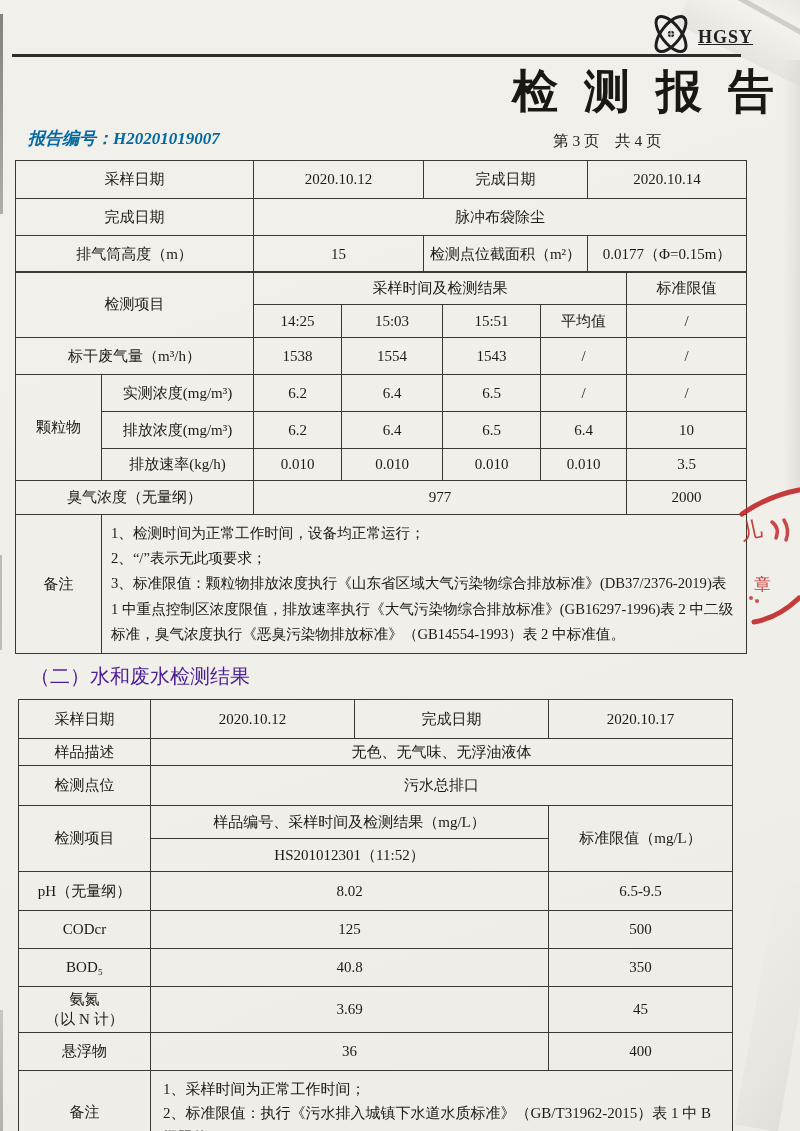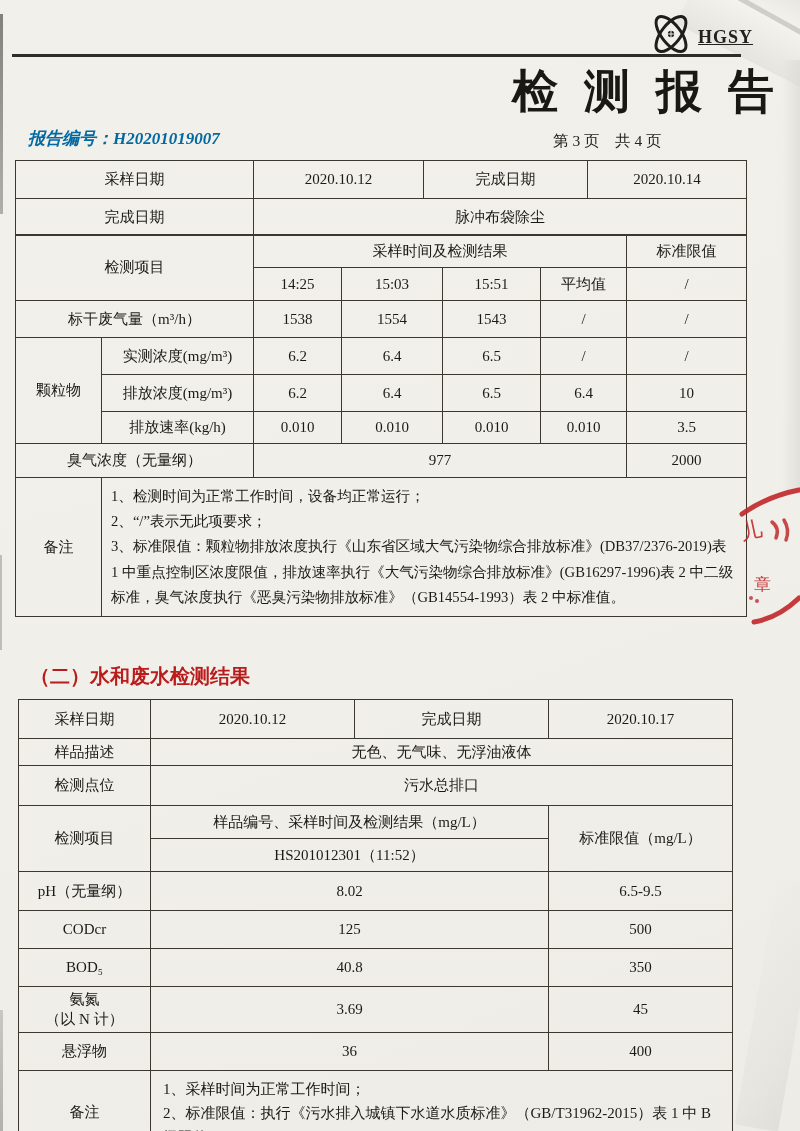--- a/index.html
+++ b/index.html
@@ -27,21 +27,21 @@
   table { border-collapse:collapse; table-layout:fixed; background:transparent; }
   td { border:1.6px solid #3b392f; text-align:center; vertical-align:middle;
        font-size:15px; padding:2px 4px; overflow:hidden; color:#1b1a15; }
   #t1b { margin-top:-2px; }
   .remark-cell { text-align:left; padding:6px 10px 6px 9px; font-size:14.6px; line-height:1.73; }
   .remark-cell div { text-align:left; }
   #t2 .remark-cell { font-size:15px; line-height:1.6; padding-left:12px; }
   .sub { display:block; line-height:1.35; }
 
   
-  #section2-heading { left:30px; top:663px; font-size:20px; font-weight:bold; color:#b91c1c; }
+  #section2-heading { left:30px; top:663px; font-size:20px; font-weight:normal; color:#4c1d95; }
 
   
   #stamp-area { right:0; top:470px; width:62px; height:175px; overflow:visible; }
 
   
   .fold1 { left:688px; top:-28px; width:190px; height:100px; transform:rotate(27deg);
            background:linear-gradient(180deg,#dddbd5 0%,#f5f3ed 52%,#e4e2dc 100%); opacity:.85; }
   .fold-line { left:706px; top:16px; width:140px; height:5px; transform:rotate(29deg);
                background:#c3c1bb; border-radius:3px; opacity:.75; }
   .edge-left-top { left:0; top:14px; width:2.5px; height:200px;
@@ -90,20 +90,26 @@
     <tbody>
         <tr style="height:38px">
       <td>采样日期</td>
       <td>2020.10.12</td>
       <td>完成日期</td>
       <td>2020.10.14</td>
     </tr>
     <tr style="height:37px">
       <td>完成日期</td>
       <td colspan="3">脉冲布袋除尘</td>
+    </tr>
+    <tr style="height:37px">
+      <td>排气筒高度（m）</td>
+      <td>15</td>
+      <td>检测点位截面积（m²）</td>
+      <td>0.0177（Φ=0.15m）</td>
     </tr>
   </tbody>
     </table>
   <table id="t1b">
     <colgroup>
         <col style="width:86px">
         <col style="width:152px">
         <col style="width:88px">
         <col style="width:101px">
         <col style="width:98px">

